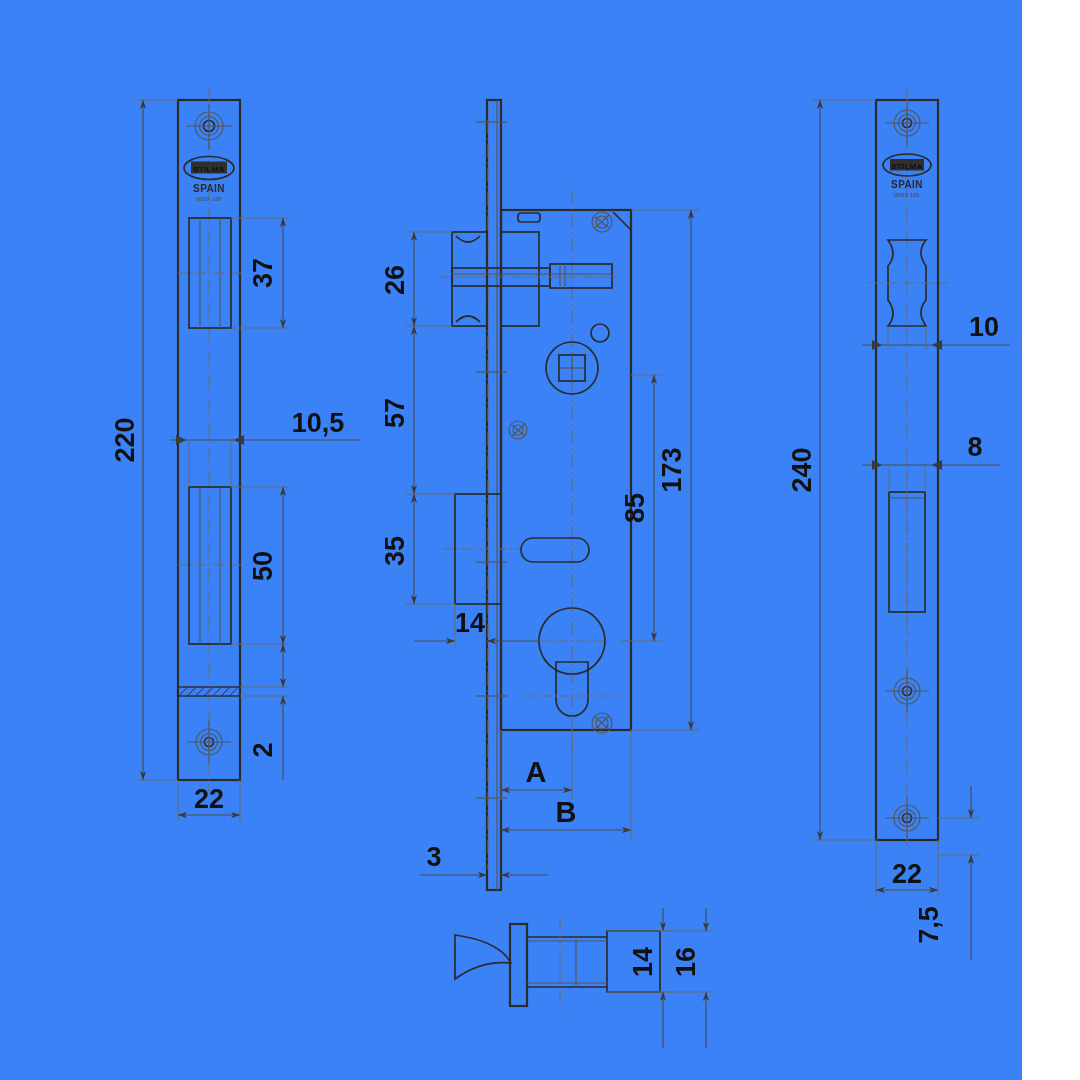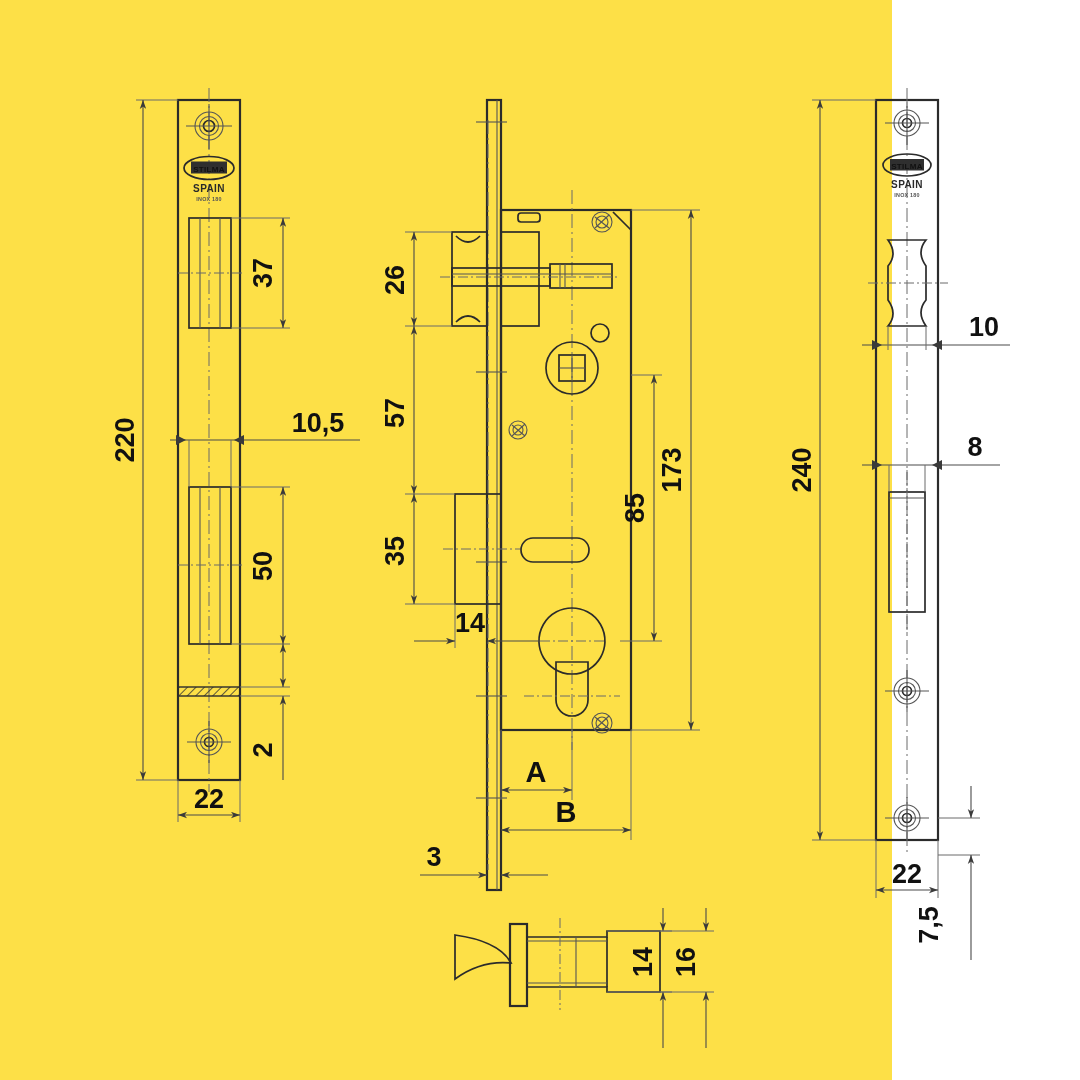--- a/index.html
+++ b/index.html
@@ -1,21 +1,21 @@
 <!DOCTYPE html>
 <html><head>
 <meta charset="utf-8">
 <style>
   html,body{margin:0;padding:0;background:#ffffff;}
   body{
     width:1080px;height:1080px;overflow:hidden;
     font-family:"Liberation Sans", sans-serif;
     color:#1a1a1a;
   }
-  #stage{position:relative;width:892px;height:1080px;background:#fde047;}
+  #stage{position:relative;width:1022px;height:1080px;background:#3b82f6;}
   svg#dwg{position:absolute;left:0;top:0;width:1080px;height:1080px;display:block;}
 
   .ol{fill:none;stroke:#2b2b2b;stroke-width:1.7;}
   .ol-th{fill:none;stroke:#2b2b2b;stroke-width:2.2;}
   .thin{fill:none;stroke:#555;stroke-width:1.1;}
   .dim{fill:none;stroke:#4a4a4a;stroke-width:1.1;}
   .ext{fill:none;stroke:#6a6a6a;stroke-width:1.0;}
   .ctr{fill:none;stroke:#6a6a6a;stroke-width:1.0;stroke-dasharray:14 4 2 4;}
   .ctr2{fill:none;stroke:#6a6a6a;stroke-width:1.0;stroke-dasharray:10 3 2 3;}
 

